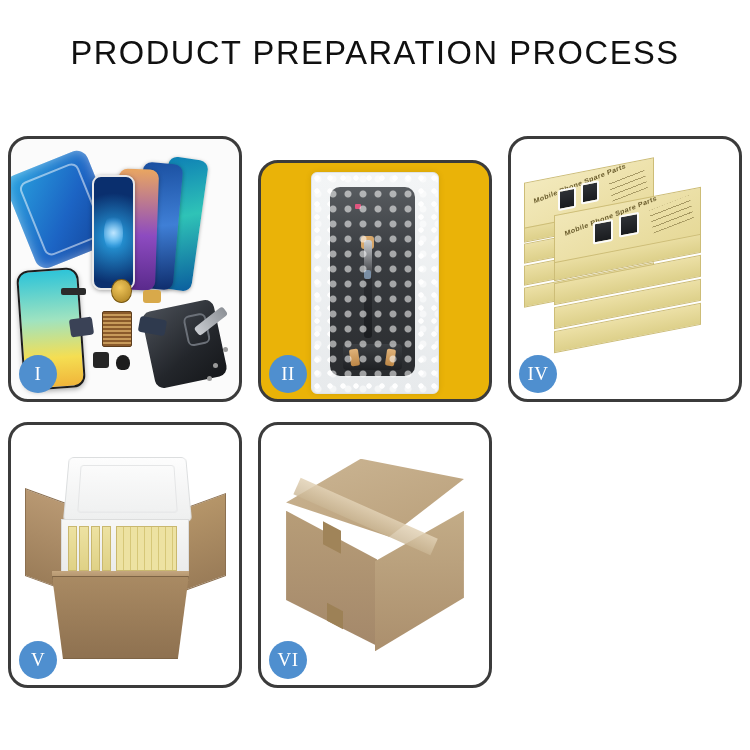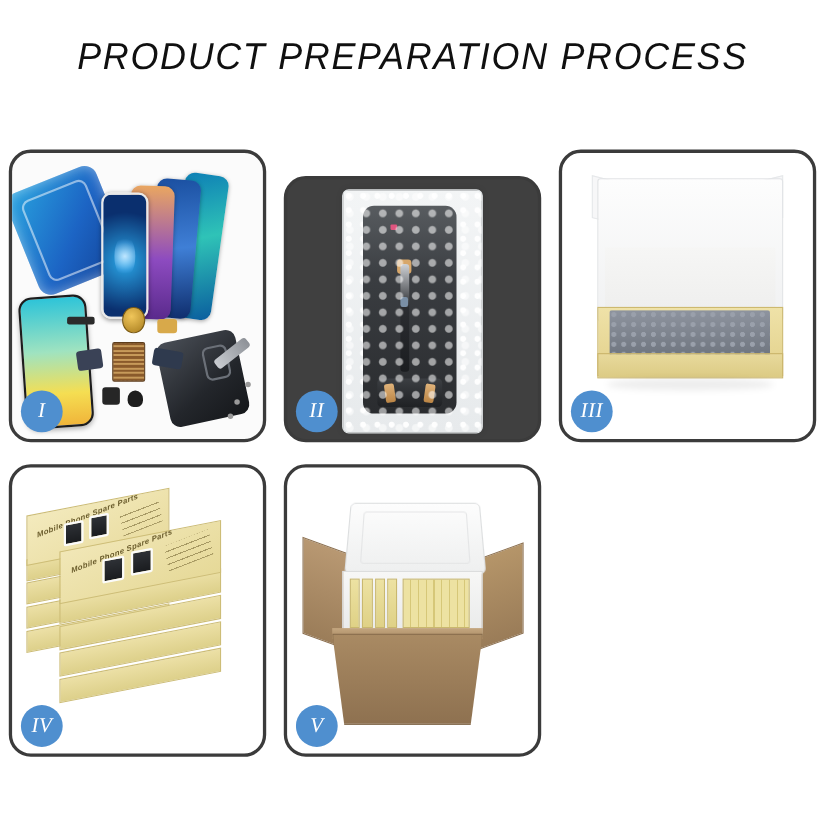--- a/index.html
+++ b/index.html
@@ -2,21 +2,21 @@
 <html><head>
 <meta charset="utf-8">
 <style>
   * { box-sizing: border-box; margin: 0; padding: 0; }
   html, body {
     width: 750px; height: 750px;
     background: #ffffff;
     font-family: "Liberation Sans", sans-serif;
     overflow: hidden;
   }
-  .page { position: relative; width: 750px; height: 750px; background: #ffffff; font-style: italic; }
+  .page { position: relative; width: 750px; height: 750px; background: #ffffff; }
 
   
   .header { text-align: center; padding-top: 34px; }
   .title {
     font-size: 34px;
     font-weight: 500;
     letter-spacing: 1.6px;
     color: #101010;
     line-height: 1.1;
     transform: scaleX(0.96);
@@ -147,21 +147,21 @@
   .p1 .s3{ right:12%; bottom:7%; }
   .p1 .tool { position:absolute; right:4%; bottom:28%; width:16%; height:4%;
     background: linear-gradient(90deg,#c9ccd1,#8d9197); border-radius:3px;
     transform: rotate(-38deg); }
   .p1 .spk { position:absolute; left:36%; bottom:12%; width:7%; height:6%;
     background:#262626; border-radius:3px; }
   .p1 .cam { position:absolute; left:46%; bottom:11%; width:6%; height:6%;
     background:#1d1d1d; border-radius:50% 50% 40% 40%; }
 
   
-  .p2 { background:#404040;margin-top:24px; }
+  .p2 { background:#eab308;margin-top:24px; }
   .p2 .bag {
     position:absolute; left:22%; top:4%; width:56%; height:94%;
     background:
       radial-gradient(circle at 5px 5px, rgba(255,255,255,.95) 2.4px, transparent 3px) 0 0/13px 13px,
       linear-gradient(180deg,#f3f5f6,#e7eaec);
     border:1px solid #dfe3e5;
     border-radius:6px;
     box-shadow: 0 0 6px rgba(0,0,0,.1);
     overflow:hidden;
   }
@@ -425,33 +425,20 @@
             <div class="footer"></div>
             <div class="tab tabL"></div>
             <div class="tab tabR"></div>
           </div>
           <div class="bubbles"></div>
         </div>
       </div>
       <div class="badge">II</div>
     </div>
 
-    <div class="card p3">
-      <div class="photo">
-        <div class="lidflapL"></div>
-        <div class="lidflapR"></div>
-        <div class="lid"></div>
-        <div class="foam"></div>
-        <div class="tray3"></div>
-        <div class="bwrap"></div>
-        <div class="trayFront"></div>
-        <div class="trayShadow"></div>
-      </div>
-      <div class="badge">III</div>
-    </div>
 
     <div class="card p4">
       <div class="photo">
         <div class="stackwrap">
           <div class="slab sl4"></div>
           <div class="slab sl3"></div>
           <div class="slab sl2"></div>
           <div class="slab sl1"></div>
           <div class="bx topbox">
             <div class="lbl">Mobile Phone Spare Parts</div>
@@ -484,15 +471,27 @@
         <div class="yb yb2"></div>
         <div class="yb yb3"></div>
         <div class="yb yb4"></div>
         <div class="yb yb5"></div>
         <div class="rim"></div>
         <div class="front"></div>
       </div>
       <div class="badge">V</div>
     </div>
 
+    <div class="card p6">
+      <div class="photo">
+        <div class="shine"></div>
+        <div class="top"></div>
+        <div class="left"></div>
+        <div class="right"></div>
+        <div class="tape"></div>
+        <div class="tab1"></div>
+        <div class="tab2"></div>
+      </div>
+      <div class="badge">VI</div>
+    </div>
 
   </div>
 </div>
 
 </body></html>

